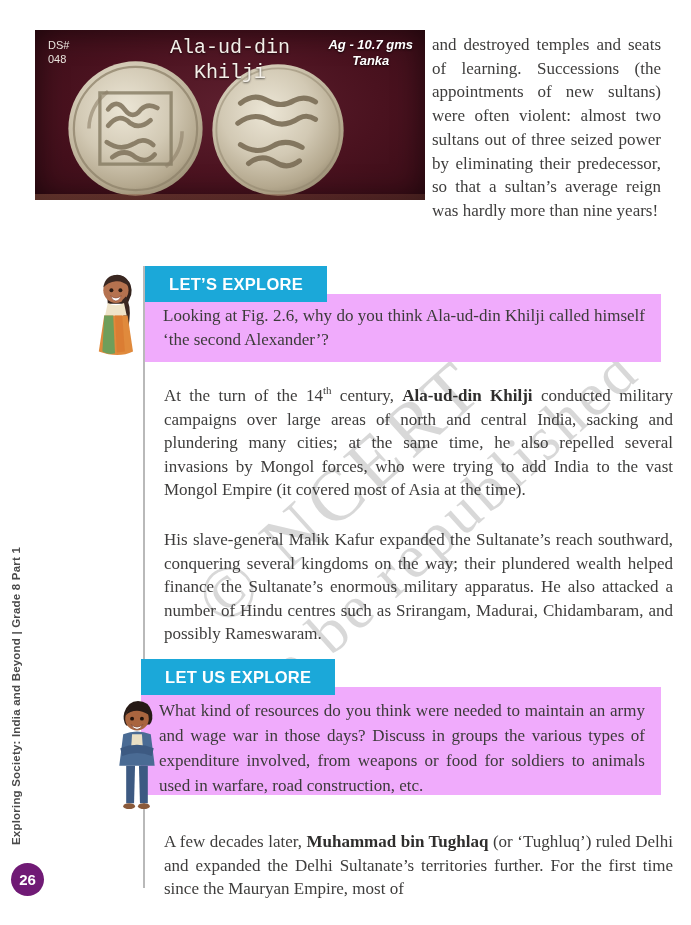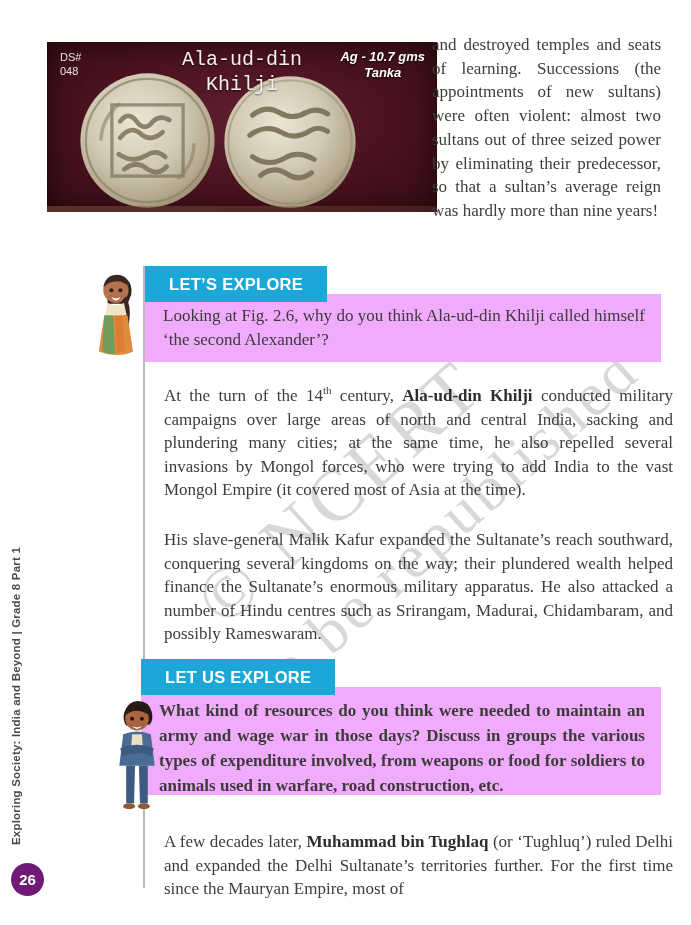--- a/index.html
+++ b/index.html
@@ -53,21 +53,21 @@
   
   .explore-tab{position:absolute;background:#1ba8d9;color:#ffffff;
     font-family:"Liberation Sans",sans-serif;font-weight:700;font-size:16.5px;
     letter-spacing:0.3px;padding:0 24px;height:36px;display:flex;align-items:center;z-index:3;}
   .explore-body{position:absolute;background:#f0abfc;z-index:2;
     font-size:17px;line-height:25px;text-align:justify;color:#3c3b3a;
     padding:10px 16px 0 18px;box-sizing:border-box;}
   .tab1{left:145px;top:266px;}
   .body1{left:145px;top:294px;width:516px;height:68px;line-height:24px;}
   .tab2{left:141px;top:659px;}
-  .body2{left:141px;top:687px;width:520px;height:108px;padding-top:11px;font-weight:bold;}
+  .body2{left:141px;top:687px;width:520px;height:108px;padding-top:11px;}
 
   .avatar{position:absolute;z-index:4;}
   .avatar-girl{left:88px;top:266px;width:54px;height:108px;}
   .avatar-boy{left:106px;top:697px;width:62px;height:118px;}
 
   
   .para{position:absolute;left:152px;width:509px;font-size:17px;line-height:23.5px;
     text-align:justify;color:#3e3d3c;z-index:2;margin:12px;}
   .p1{top:372px;}
   .p2{top:516px;}
@@ -93,21 +93,21 @@
   </svg>
 
   <div class="watermark">
     <div class="wm1">© NCERT</div>
     <div class="wm2">not to be republished</div>
   </div>
 
   <div class="sidebar-title">Exploring Society: India and Beyond | Grade 8 Part 1</div>
   <div class="page-circle">26</div>
 
-  <figure class="coin-fig" style="margin:12px;">
+  <figure class="coin-fig" style="margin:0;">
     <svg class="coin coin-left" viewBox="0 0 100 100">
       <circle cx="50" cy="50" r="49" fill="url(#silverGrad)"></circle>
       <circle cx="50" cy="50" r="45" fill="none" stroke="#8d8169" stroke-width="1.6" opacity="0.75"></circle>
       <rect x="24" y="24" width="52" height="52" fill="none" stroke="#857a62" stroke-width="2.4" opacity="0.8"></rect>
       <path d="M30 36 q6 -8 12 0 t12 0 q5 -5 12 -1 M30 48 q8 -10 16 -2 q7 5 15 -2 M29 60 q10 7 20 1 q7 -5 14 1 M33 71 q9 -7 17 0 q8 5 14 -2" stroke="#7e7159" fill="none" stroke-width="3.4" stroke-linecap="round" opacity="0.85"></path>
       <path d="M16 50 a34 34 0 0 1 14 -27 M84 52 a34 34 0 0 1 -12 26" stroke="#8d8169" fill="none" stroke-width="2.6" opacity="0.6"></path>
     </svg>
     <svg class="coin coin-right" viewBox="0 0 100 100">
       <circle cx="50" cy="50" r="49" fill="url(#silverGrad)"></circle>
       <path d="M22 30 q10 -8 20 -2 t20 0 q8 -4 16 1 M20 45 q12 -9 24 -2 q10 6 22 -2 q6 -3 12 1 M22 61 q12 8 24 1 q10 -6 22 1 M28 75 q10 -8 20 -1 q9 6 18 -1" stroke="#7a6d55" fill="none" stroke-width="3.8" stroke-linecap="round" opacity="0.9"></path>

